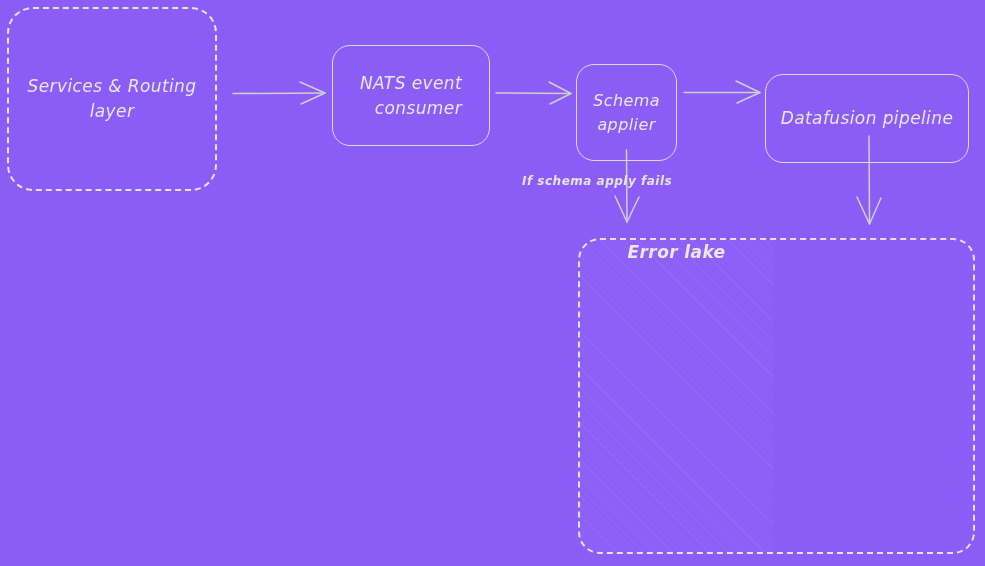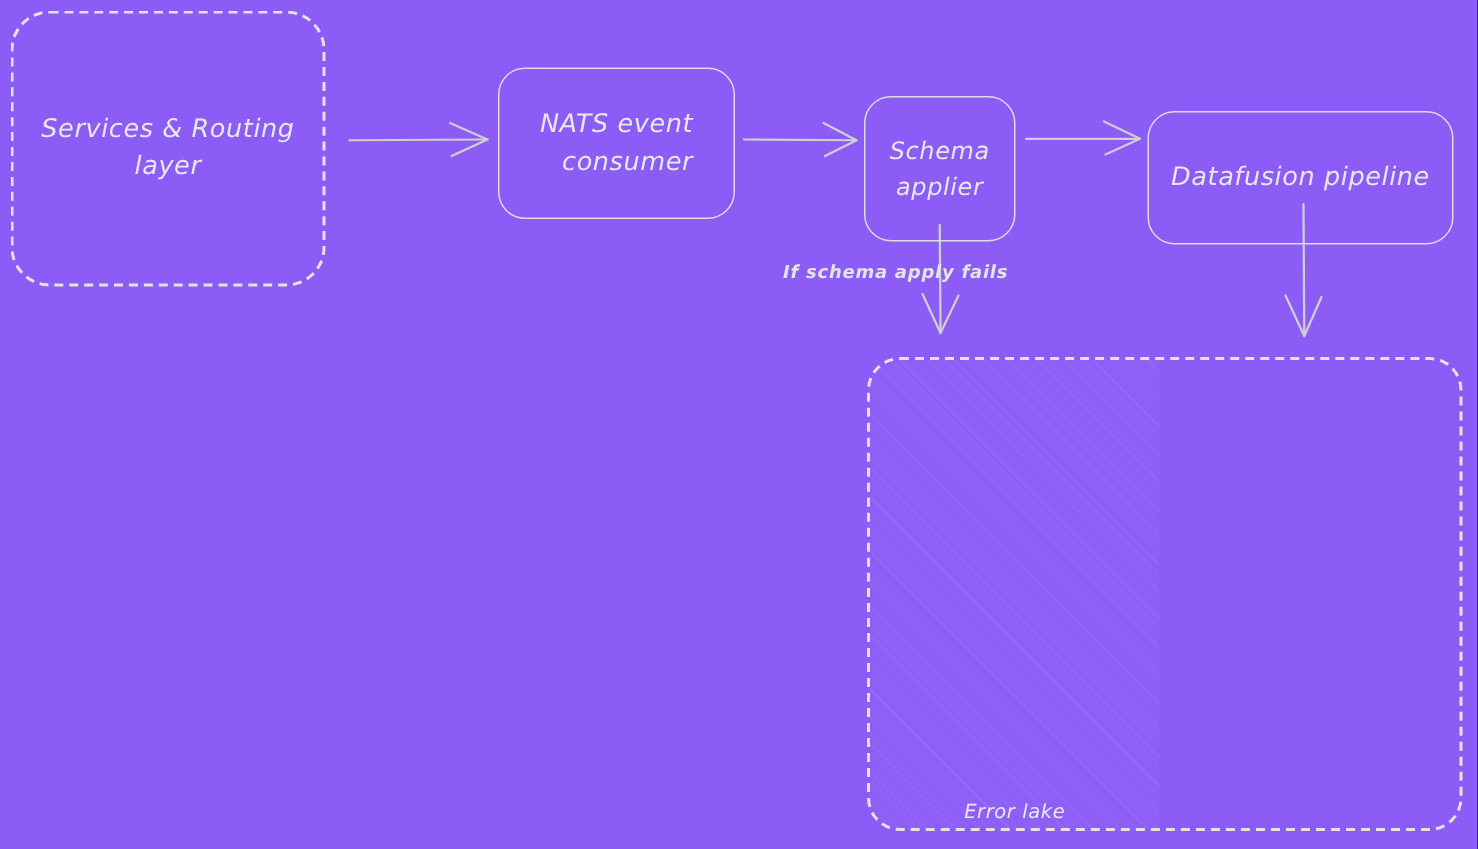--- a/index.html
+++ b/index.html
@@ -68,26 +68,26 @@
     left: 578px; top: 238px; width: 397px; height: 316px;
     border: 2px dashed #e3e3e3;
     border-radius: 22px;
     display: block;
   }
   .lake-zone {
     position: absolute;
     top: 0;
     bottom: 0;
     display: flex;
-    align-items: flex-end;
+    align-items: flex-start;
     justify-content: center;
     color: #e8e8e8;
-    font-size: 13px;
+    font-size: 17px;
     font-style: italic;
-    font-weight: 400;
+    font-weight: 700;
     letter-spacing: 0.4px;
   }
   #zone-error {
     left: 0; width: 193px;
     background-image: repeating-linear-gradient(
         45deg,
         rgba(255,255,255,0.028) 0px,
         rgba(255,255,255,0.028) 1px,
         rgba(255,255,255,0.0) 1px,
         rgba(255,255,255,0.0) 5px),

